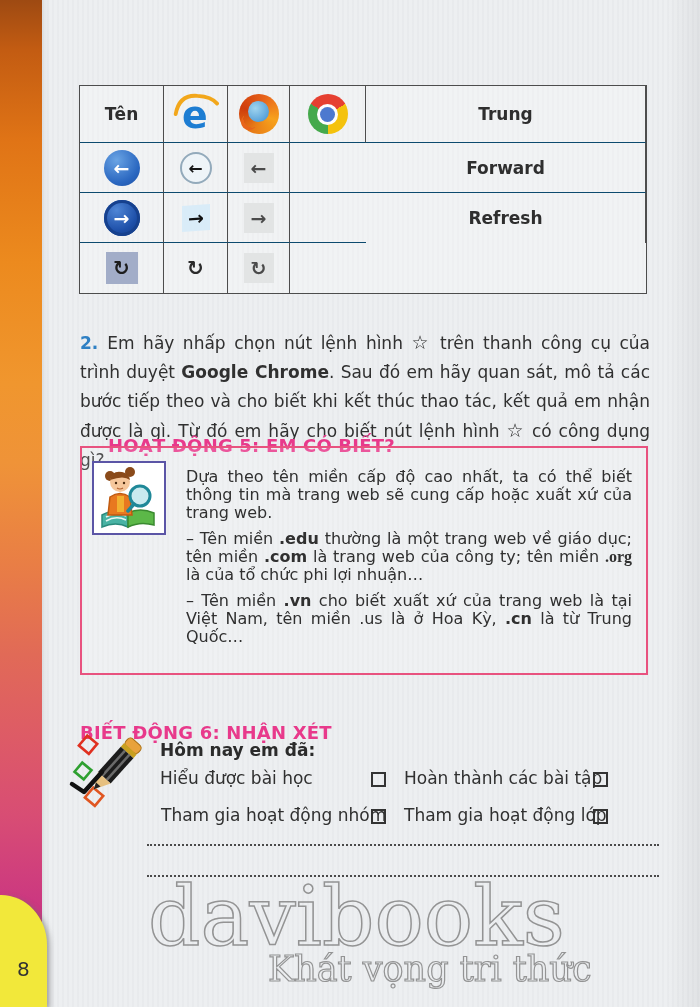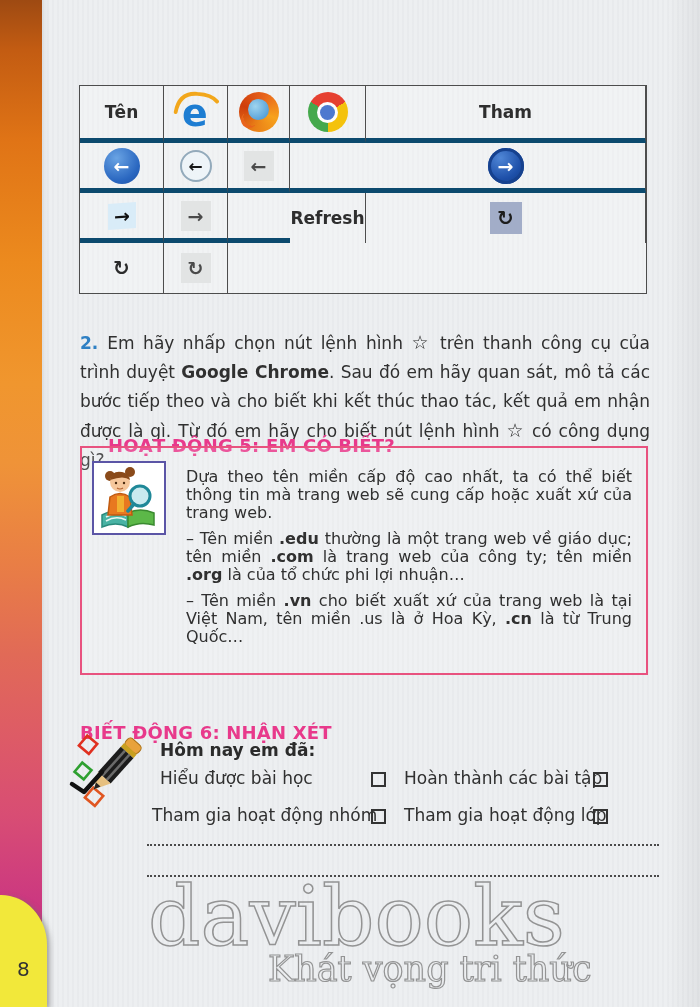--- a/index.html
+++ b/index.html
@@ -31,21 +31,21 @@
   }
   #page-number{position:absolute;left:17px;top:62px;font-size:20px;color:#333;}
   
   #browser-table{
     position:absolute;left:79px;top:85px;width:566px;
     display:grid;grid-template-columns:84px 64px 62px 76px 1fr;
     grid-template-rows:57px 50px 50px 50px;
     border:1.5px solid #4d4d4d;background:rgba(255,255,255,0.25);
   }
   .cell{
-    border-right:1px solid #4d4d4d;border-bottom:5px solid #0c4a6e;
+    border-right:1px solid #4d4d4d;border-bottom:1px solid #0c4a6e;
     display:flex;align-items:center;justify-content:center;
   }
   .cell.last-col{border-right:none;}
   .cell.last-row{border-bottom:none;}
   .cell-label{font-weight:bold;font-size:17px;color:#2e2e2e;}
   
   .chrome-logo{width:40px;height:40px;border-radius:50%;position:relative;
     background:conic-gradient(from -60deg,#e64031 0 120deg,#f4c20d 0 240deg,#45a94c 0 360deg);}
   .chrome-logo .inner-white{position:absolute;left:50%;top:50%;width:21px;height:21px;margin:-10.5px 0 0 -10.5px;border-radius:50%;background:#fdfdfd;}
   .chrome-logo .inner-blue{position:absolute;left:50%;top:50%;width:15px;height:15px;margin:-7.5px 0 0 -7.5px;border-radius:50%;background:#4d79cf;}
@@ -125,39 +125,42 @@
       </div>
   </div>
   <div class="cell">
     <div class="chrome-logo">
         <div class="inner-white"></div>
         <div class="inner-blue"></div>
       </div>
   </div>
 
   <div class="cell">
-      <span class="cell-label">Tham</span>
+      <span class="cell-label">Trung</span>
     </div>
   <div class="cell">
       <div class="ie-circle">
         <span>←</span>
       </div>
     </div>
   <div class="cell">
       <div class="ff-back-btn">
         <span>←</span>
       </div>
     </div>
   <div class="cell">
       <div class="cr-btn">
         <span>←</span>
       </div>
     </div>
   <div class="cell last-col"></div>
 
+  <div class="cell">
+      <span class="cell-label">Forward</span>
+    </div>
   <div class="cell">
       <div class="ie-circle fwd">
         <span>→</span>
       </div>
     </div>
   <div class="cell">
       <div class="ff-fwd-btn">
         <span>→</span>
       </div>
     </div>
@@ -208,21 +211,21 @@
       <path d="M23,25 Q26,27 29,25" stroke="#b06030" stroke-width="1.2" fill="none"></path>
 
       <path d="M16,34 Q26,27 36,34 L38,52 L14,52 Z" fill="#e87820" stroke="#c05a10" stroke-width="1.5"></path>
       <rect x="23" y="33" width="7" height="16" fill="#f2b030"></rect>
 
       <circle cx="46" cy="33" r="10" fill="#bfe6ec" fill-opacity="0.85" stroke="#1f8898" stroke-width="3"></circle>
       <line x1="40" y1="41" x2="34" y2="48" stroke="#1f8898" stroke-width="3.5" stroke-linecap="round"></line>
     </svg>
   </div>
   <p>Dựa theo tên miền cấp độ cao nhất, ta có thể biết thông tin mà trang web sẽ cung cấp hoặc xuất xứ của trang web.</p>
-  <p><span>– Tên miền </span><span style="font-weight: bold;">.edu</span><span> thường là một trang web về giáo dục; tên miền </span><span style="font-weight: bold;">.com</span><span> là trang web của công ty; tên miền </span><span style="font-weight: bold;">.org</span><span> là của tổ chức phi lợi nhuận…</span></p>
+  <p><span>– Tên miền </span><span style="font-weight: bold;">.edu</span><span> thường là một trang web về giáo dục; tên miền </span><span style="font-weight: bold;">.com</span><span> là trang web của công ty; tên miền </span><span style="font-weight: bold; font-family: Liberation Serif, serif;">.org</span><span> là của tổ chức phi lợi nhuận…</span></p>
   <p><span>– Tên miền </span><span style="font-weight: bold;">.vn</span><span> cho biết xuất xứ của trang web là tại Việt Nam, tên miền </span><span style="font-weight: normal;">.us</span><span> là ở Hoa Kỳ, </span><span style="font-weight: bold;">.cn</span><span> là từ Trung Quốc…</span></p>
 </div>
 
 <h2 id="activity6-title" class="section-title">BIẾT ĐỘNG 6: NHẬN XÉT</h2>
 
 <div id="pencil-illustration">
   <svg width="84" height="88" viewBox="0 0 84 88">
 
     <rect x="18" y="6" width="13" height="13" fill="none" stroke="#e03020" stroke-width="2.6" transform="rotate(40 24 12)"></rect>
     <rect x="13" y="33" width="12" height="12" fill="none" stroke="#2ea030" stroke-width="2.6" transform="rotate(40 19 39)"></rect>
@@ -242,21 +245,21 @@
   </svg>
 </div>
 
 <span id="activity6-prompt">Hôm nay em đã:</span>
 
 <span class="check-label" style="left:160px;top:768px;">Hiểu được bài học</span>
 <div class="checkbox" style="left:371px;top:772px;"></div>
 <span class="check-label" style="left:404px;top:768px;">Hoàn thành các bài tập</span>
 <div class="checkbox" style="left:593px;top:772px;"></div>
 
-<span class="check-label" style="left:152px;top:805px;">Tham gia hoạt động nhóm</span>
+<span class="check-label" style="left:161px;top:805px;">Tham gia hoạt động nhóm</span>
 <div class="checkbox" style="left:371px;top:809px;"></div>
 <span class="check-label" style="left:404px;top:805px;">Tham gia hoạt động lớp</span>
 <div class="checkbox" style="left:593px;top:809px;"></div>
 
 <div id="dotted-1" class="dotted-line"></div>
 <div id="dotted-2" class="dotted-line"></div>
 
 <div id="watermark-title" class="watermark">davibooks</div>
 <div id="watermark-tagline" class="watermark">Khát vọng tri thức</div>
 

